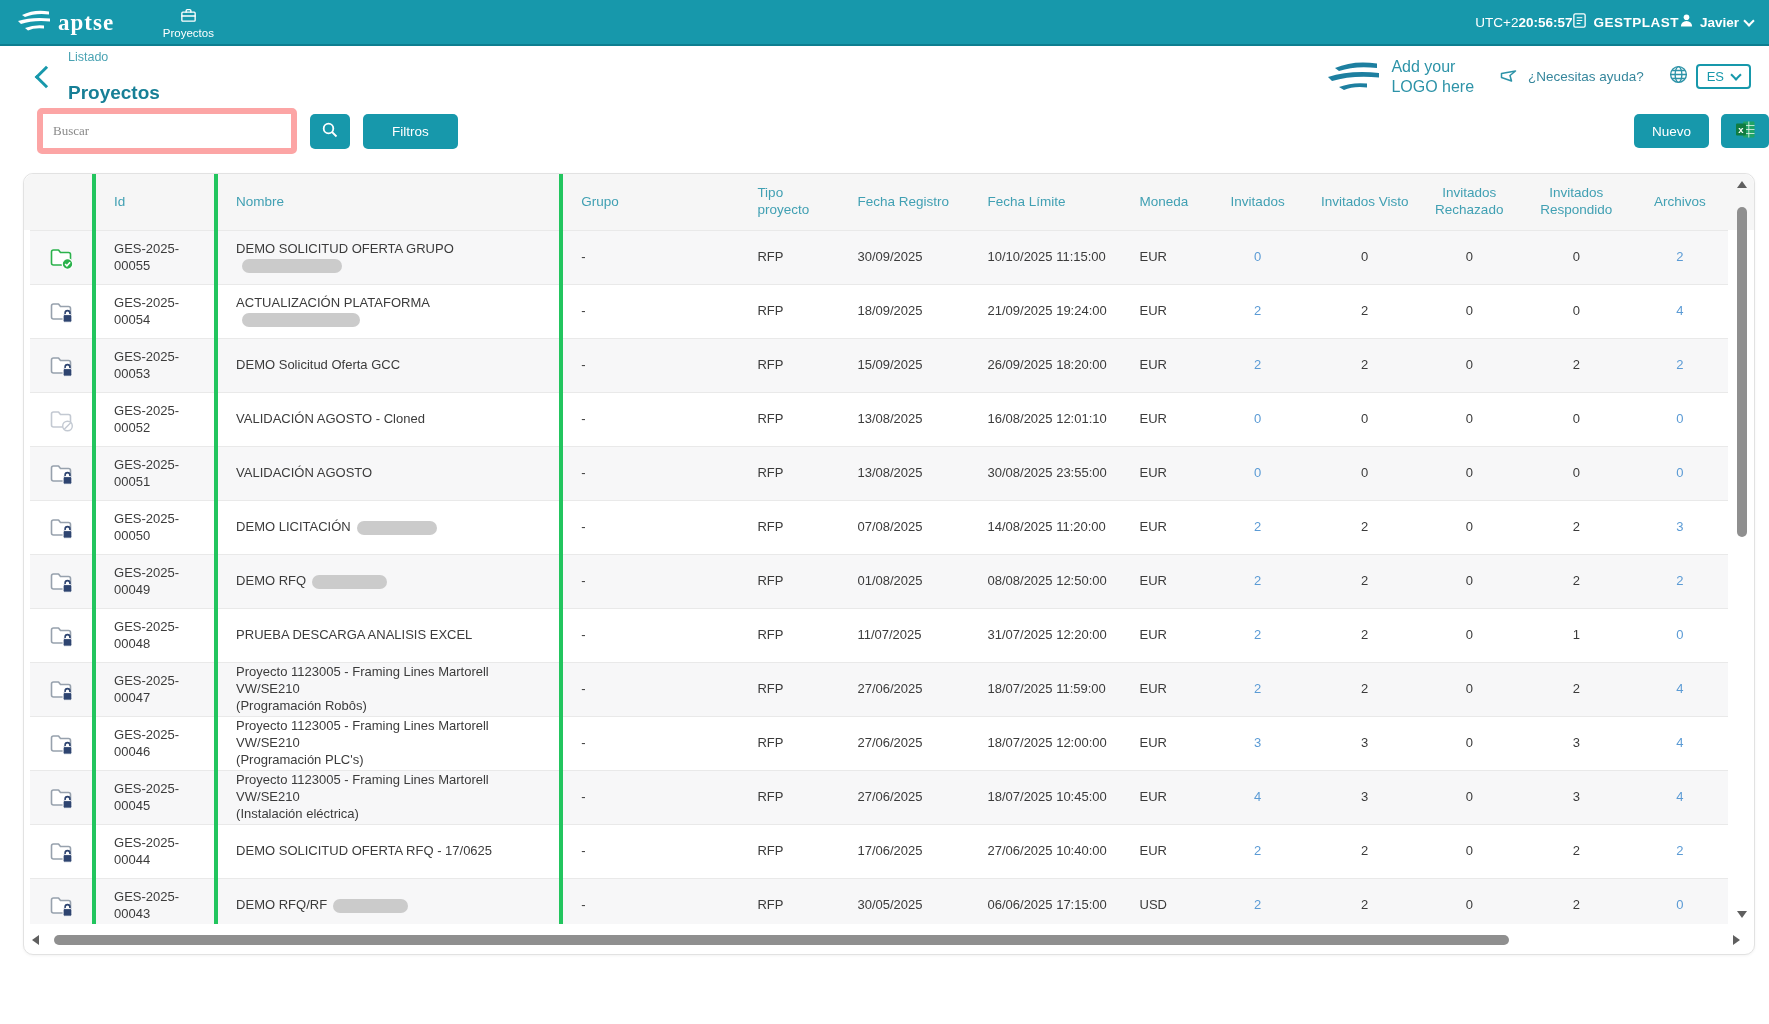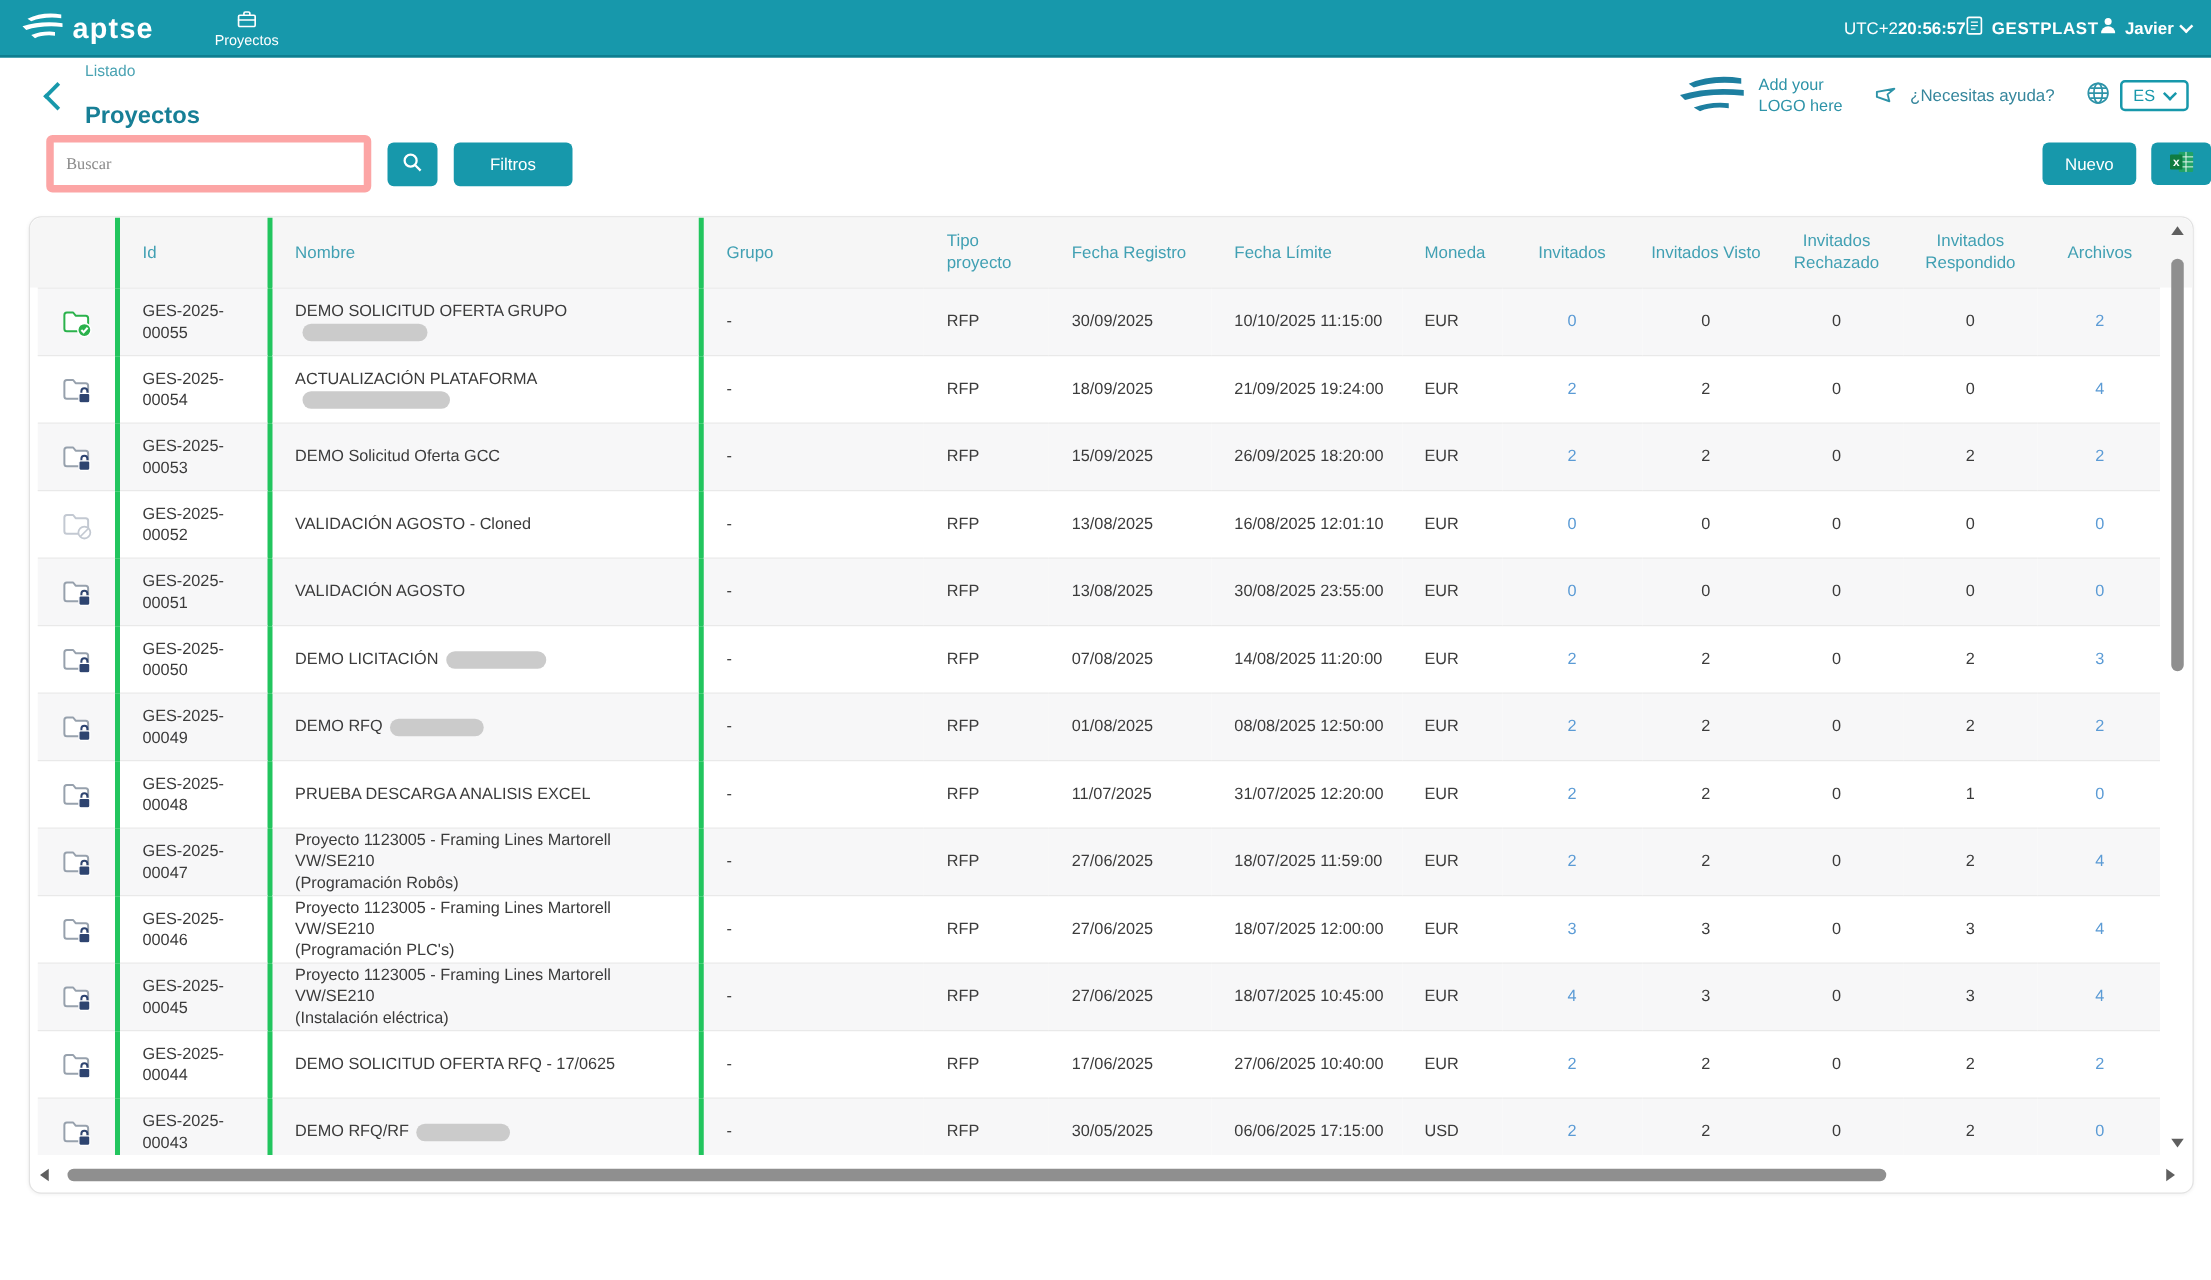--- a/index.html
+++ b/index.html
@@ -1,39 +1,39 @@
 <!DOCTYPE html>
 <html><head>
 <meta charset="utf-8">
 <style>
   html,body{margin:0;padding:0;background:#fff;}
   body{width:1769px;height:1024px;overflow:hidden;font-family:"Liberation Sans",sans-serif;color:#3b3b3b;position:relative;}
 
   
   .topbar{height:44px;background:#1798ab;display:flex;align-items:center;color:#fff;border-bottom:2px solid #0e7e90;}
-  .brand{display:flex;align-items:center;margin-left:16px;gap:6px;}
+  .brand{display:flex;align-items:center;margin-left:16px;gap:6px;font-family:Liberation Serif, serif;}
   .brand-text{font-size:23px;font-weight:bold;letter-spacing:1px;line-height:1;}
   .mainnav{display:flex;margin-left:34px;gap:30px;flex-direction:column;}
   .nav-item{display:flex;flex-direction:column;align-items:center;gap:2px;font-size:11.5px;cursor:pointer;min-width:46px;}
   .nav-item svg{display:block;}
   .topbar-right{margin-left:auto;display:flex;align-items:center;margin-right:16px;font-size:13.5px;}
   .tz{font-weight:normal;}
   .clock{font-weight:bold;}
   .company{font-weight:bold;letter-spacing:.5px;display:flex;align-items:center;gap:6px;}
   .usermenu{display:flex;align-items:center;gap:6px;font-weight:bold;cursor:pointer;}
   .chev{display:inline-block;width:6px;height:6px;border-right:2px solid #fff;border-bottom:2px solid #fff;transform:rotate(45deg);margin-top:-3px;}
 
   
   .subheader{height:61px;display:flex;align-items:center;}
   .back-chev{width:13px;height:13px;border-left:3px solid #1798ab;border-bottom:3px solid #1798ab;transform:rotate(45deg);margin:0 14px 0 38px;cursor:pointer;}
   .crumb{font-size:12.5px;color:#4aa3b3;margin-bottom:18px;}
   .page-title{font-size:19px;font-weight:bold;color:#177f96;}
   .subright{margin-left:auto;display:flex;align-items:center;gap:24px;margin-right:18px;}
   .addlogo{display:flex;align-items:center;gap:10px;}
-  .addlogo-text{font-size:13px;color:#2d93a8;line-height:1.25;}
+  .addlogo-text{font-size:16px;color:#2d93a8;line-height:1.25;}
   .helpwrap{display:flex;align-items:center;gap:8px;font-size:13.5px;color:#35869c;cursor:pointer;}
   .lang{display:flex;align-items:center;gap:7px;}
   .lang-select{display:flex;align-items:center;gap:8px;border:2px solid #1798ab;border-radius:4px;color:#1798ab;font-size:13px;padding:3px 9px;cursor:pointer;}
   .chev-teal{display:inline-block;width:6px;height:6px;border-right:2px solid #1798ab;border-bottom:2px solid #1798ab;transform:rotate(45deg);margin-top:-3px;}
 
   
   .toolbar{height:48px;display:flex;align-items:center;padding-left:37px;}
   .search-input{width:228px;height:34px;border:6px solid #fca5a5;border-radius:5px;padding:0 10px;font-size:13px;color:#555;outline:none;font-family:Liberation Serif, serif;}
   .search-input::placeholder{color:#8a8a8a;}
   .btn{background:#1798ab;color:#fff;border:none;border-radius:5px;font-size:13.5px;font-family:"Liberation Sans",sans-serif;cursor:pointer;display:flex;align-items:center;justify-content:center;}

